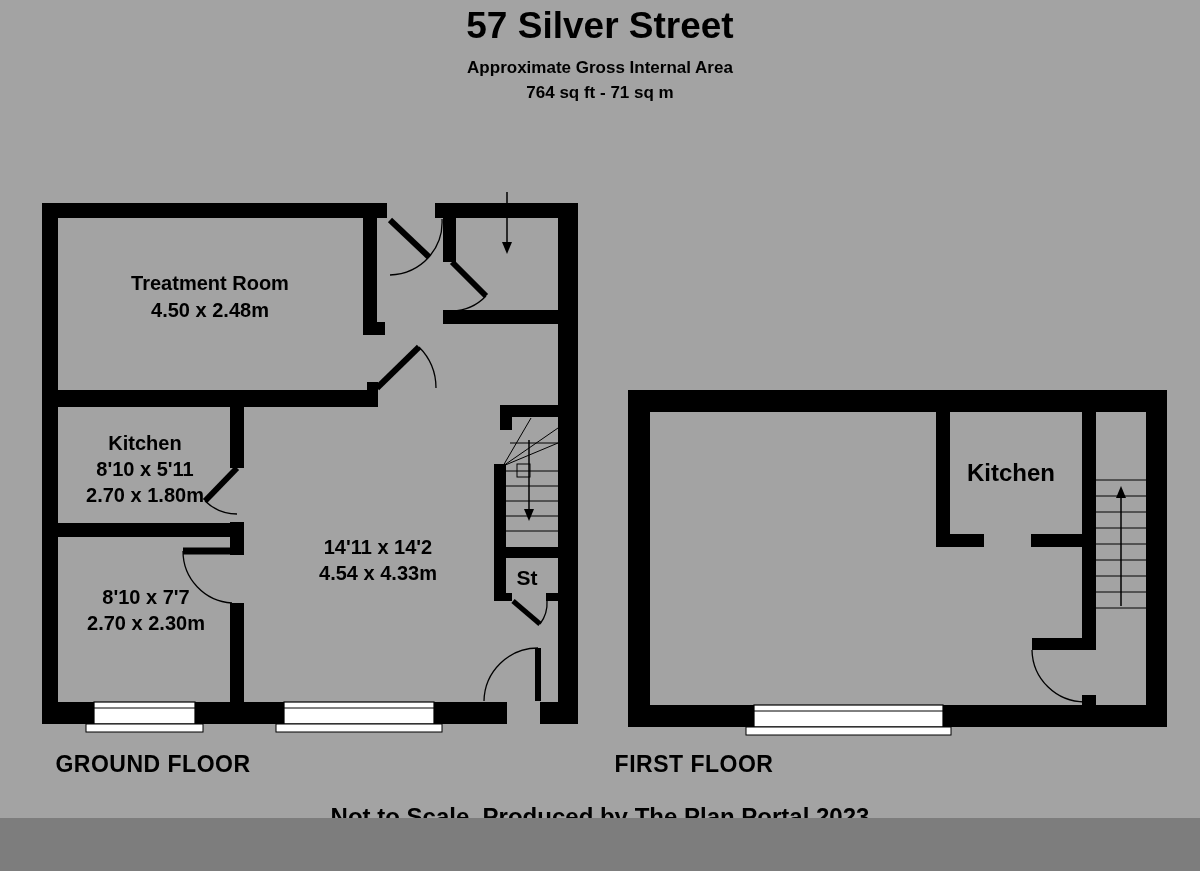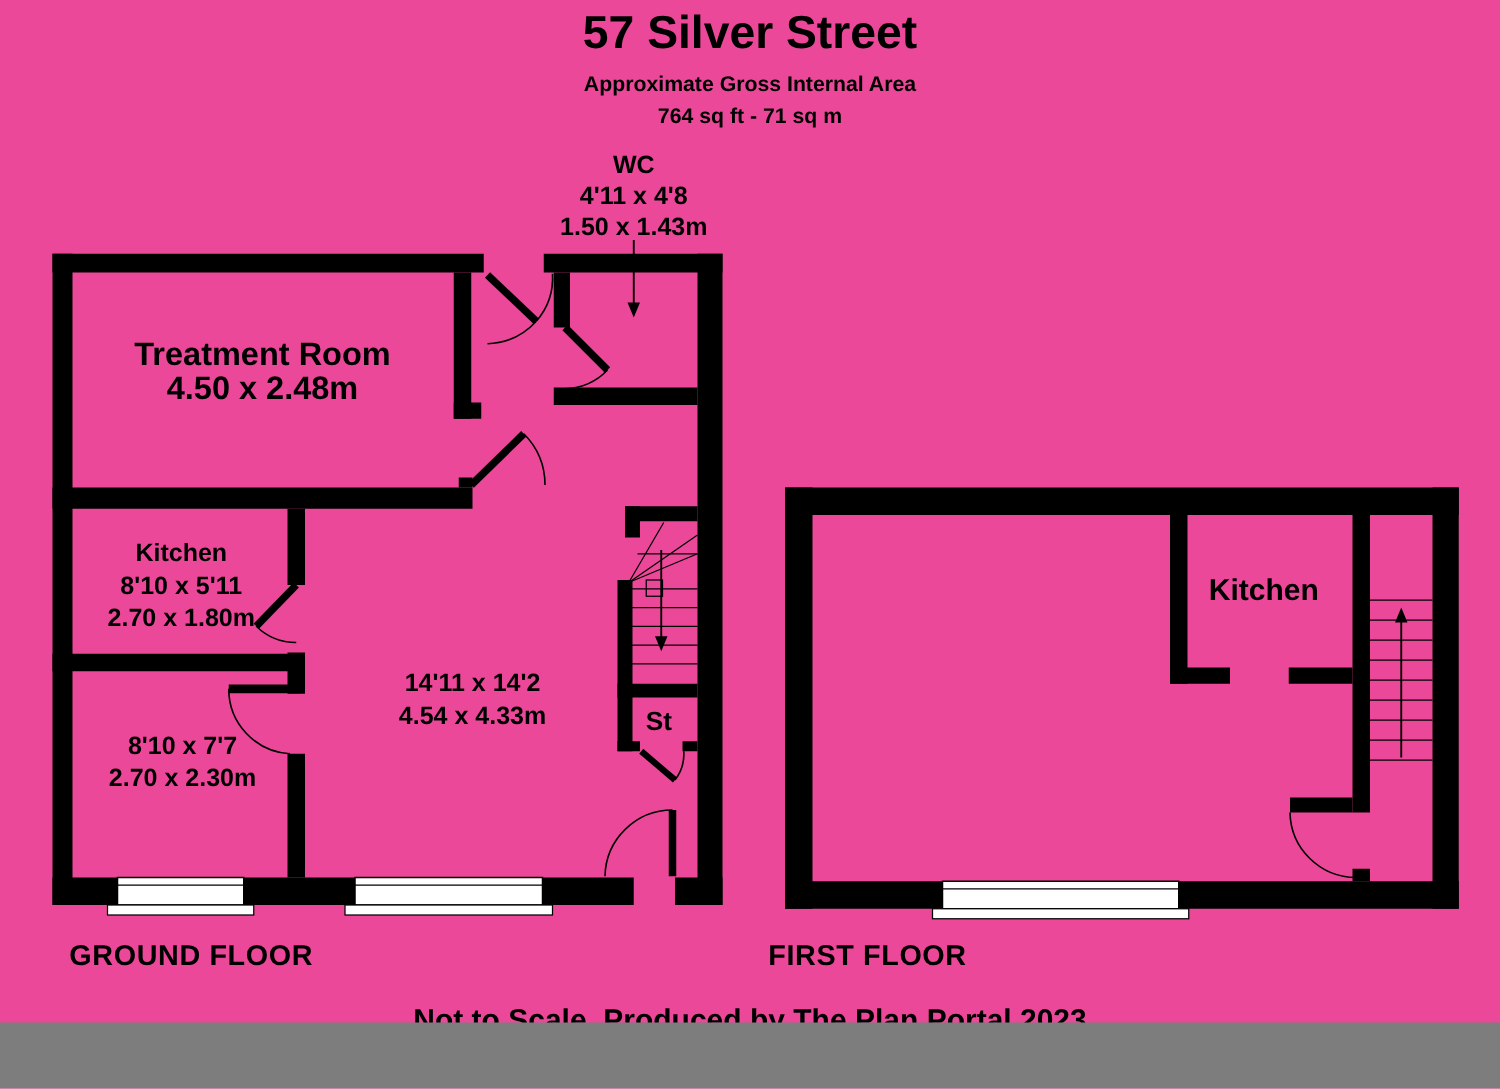--- a/index.html
+++ b/index.html
@@ -5,42 +5,42 @@
   html, body {
     margin: 0;
     padding: 0;
     background: #ffffff;
     font-family: "Liberation Sans", sans-serif;
   }
   #canvas {
     position: relative;
     width: 1200px;
     height: 871px;
-    background: #ec4899;
+    background: #a3a3a3;
     overflow: hidden;
   }
   #plan-svg {
     position: absolute;
     left: 0;
     top: 0;
     z-index: 1;
   }
   .label {
     position: absolute;
     text-align: center;
     font-weight: bold;
     color: #000000;
     z-index: 2;
     white-space: nowrap;
   }
   .label .line { display: block; }
   .title-main   { font-size: 37px; line-height: 40px; }
   .title-sub    { font-size: 17px; line-height: 25px; }
   .room-20      { font-size: 20px; line-height: 26px; }
-  .room-20-w    { font-size: 26px; line-height: 27px; }
+  .room-20-w    { font-size: 20px; line-height: 27px; }
   .wc-20        { font-size: 20px; line-height: 25px; }
   .room-24      { font-size: 24px; line-height: 28px; }
   .st-21        { font-size: 21px; line-height: 24px; text-align: center; }
   .floor-25     { font-size: 23px; line-height: 28px; letter-spacing: 0.5px; }
   .footer-24    { font-size: 24px; line-height: 28px; }
   #bottom-bar {
     position: absolute;
     left: 0;
     top: 818px;
     width: 1200px;
@@ -206,25 +206,20 @@
         <line class="glaze" x1="754" y1="711" x2="943" y2="711"></line>
         <rect class="sill" x="746" y="727" width="205" height="8"></rect>
       </g>
     </g>
   </svg>
 
   <div class="label title-main" style="left:0; top:6px; width:1200px;">57 Silver Street</div>
   <div class="label title-sub" style="left:0; top:55px; width:1200px;">Approximate Gross Internal Area</div>
   <div class="label title-sub" style="left:0; top:80px; width:1200px;text-align:center;">764 sq ft - 71 sq m</div>
 
-  <div class="label wc-20" style="left:407px; top:120px; width:200px;">
-    <span class="line">WC</span>
-    <span class="line">4'11 x 4'8</span>
-    <span class="line">1.50 x 1.43m</span>
-  </div>
 
   <div class="label room-20-w" style="left:90px; top:270px; width:240px;">
     <span class="line">Treatment Room</span>
     <span class="line">4.50 x 2.48m</span>
   </div>
 
   <div class="label room-20" style="left:25px; top:430px; width:240px;">
     <span class="line">Kitchen</span>
     <span class="line">8'10 x 5'11</span>
     <span class="line">2.70 x 1.80m</span>

